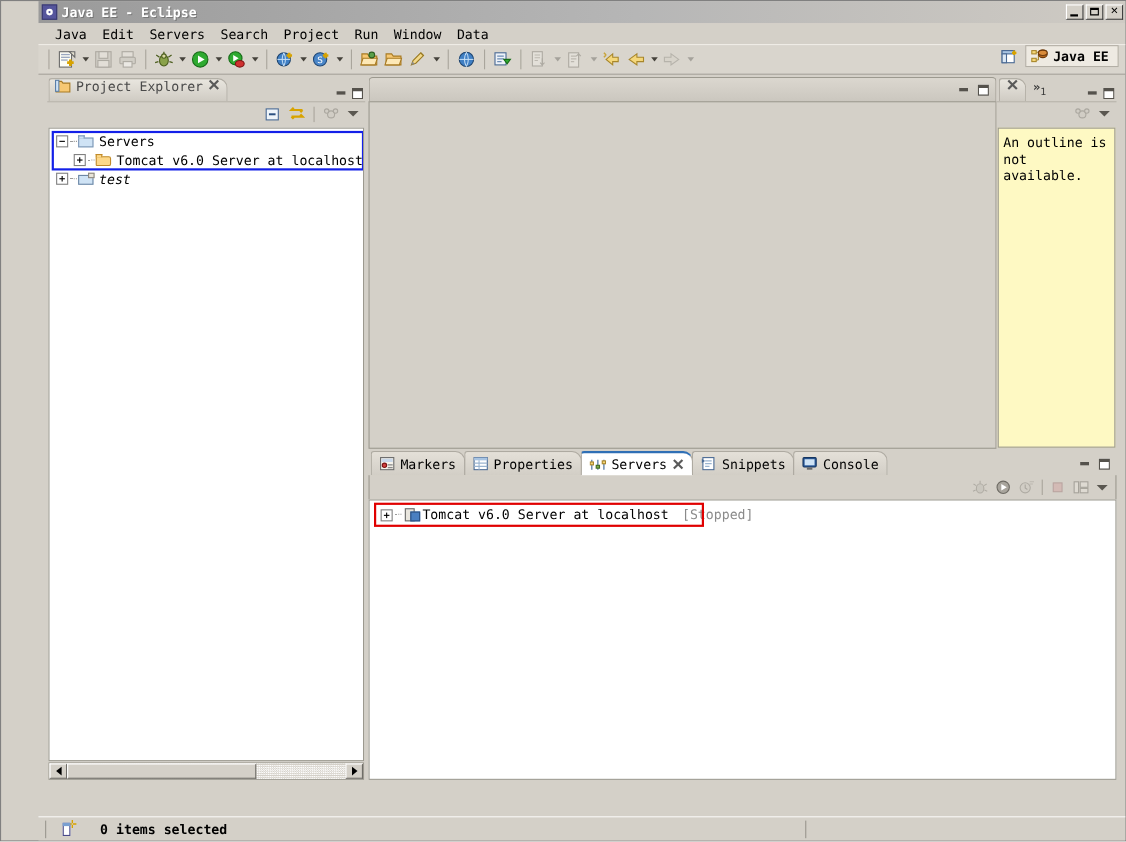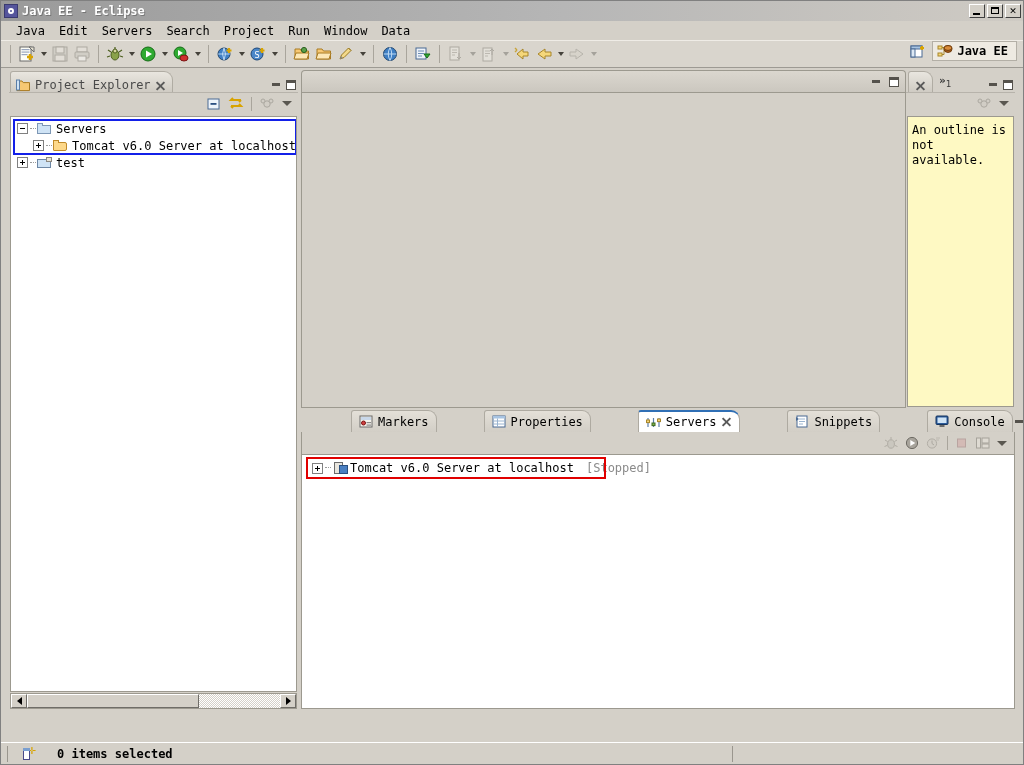--- a/index.html
+++ b/index.html
@@ -19,20 +19,21 @@
   .app-window {
     position: absolute;
     left: 0; top: 0;
     width: 1024px;
     height: 765px;
     background: #d4d0c8;
     border: 1px solid #808080;
     box-sizing: border-box;
     display: flex;
     flex-direction: column;
+    padding-left: 34px;
   }
 
   
   .titlebar {
     height: 20px;
     background: linear-gradient(to right, #9a9a9a, #b6b6b6 55%, #cfcbc4);
     display: flex;
     align-items: center;
     padding: 0 2px 0 3px;
     box-sizing: border-box;
@@ -201,21 +202,21 @@
   .view-tabrow {
     height: 22px;
     display: flex;
     align-items: flex-end;
     position: relative;
     box-sizing: border-box;
   }
   .view-tab {
     height: 21px;
     display: flex;
-    align-items: flex-end;
+    align-items: flex-start;
     gap: 4px;
     padding: 0 6px 0 5px;
     box-sizing: border-box;
     font-size: 12px;
     white-space: nowrap;
     position: relative;
     cursor: default;
   }
   .view-tab.active {
     background: linear-gradient(to bottom, #e9e6df, #cfcbc3);
@@ -525,21 +526,20 @@
     box-sizing: border-box;
     font-size: 12px;
     white-space: nowrap;
     cursor: default;
     background: linear-gradient(to bottom, #e4e0d8, #d2cec6);
     border: 1px solid #aeaaa1;
     border-bottom: none;
     border-radius: 3px 9px 0 0;
     margin-right: -1px;
     position: relative;
-    margin-left: 48px;
   }
   .btab.active {
     background: #ffffff;
     border-top: 2px solid #2f6fb5;
     z-index: 3;
     font-weight: normal;
   }
   .stack-right {
     margin-left: auto;
     display: flex;
@@ -935,21 +935,21 @@
 
           <div class="trow" style="padding-left:22px;">
             <div class="texp plus"></div>
             <div class="tdots"></div>
             <div class="ico">
                 <div class="folder-orange"></div>
               </div>
             <span class="tlabel">Tomcat v6.0 Server at localhost-conf</span>
           </div>
 
-          <div class="trow" style="padding-left:6px;">
+          <div class="trow" style="padding-left:6px;font-style:italic;">
             <div class="texp plus"></div>
             <div class="tdots"></div>
             <div class="ico">
                 <div class="folder-proj"></div>
               </div>
             <span class="tlabel">test</span>
           </div>
 
         </div>
         <div class="blue-box" style="left:2px; top:2px; right:-1px; height:36px;"></div>

